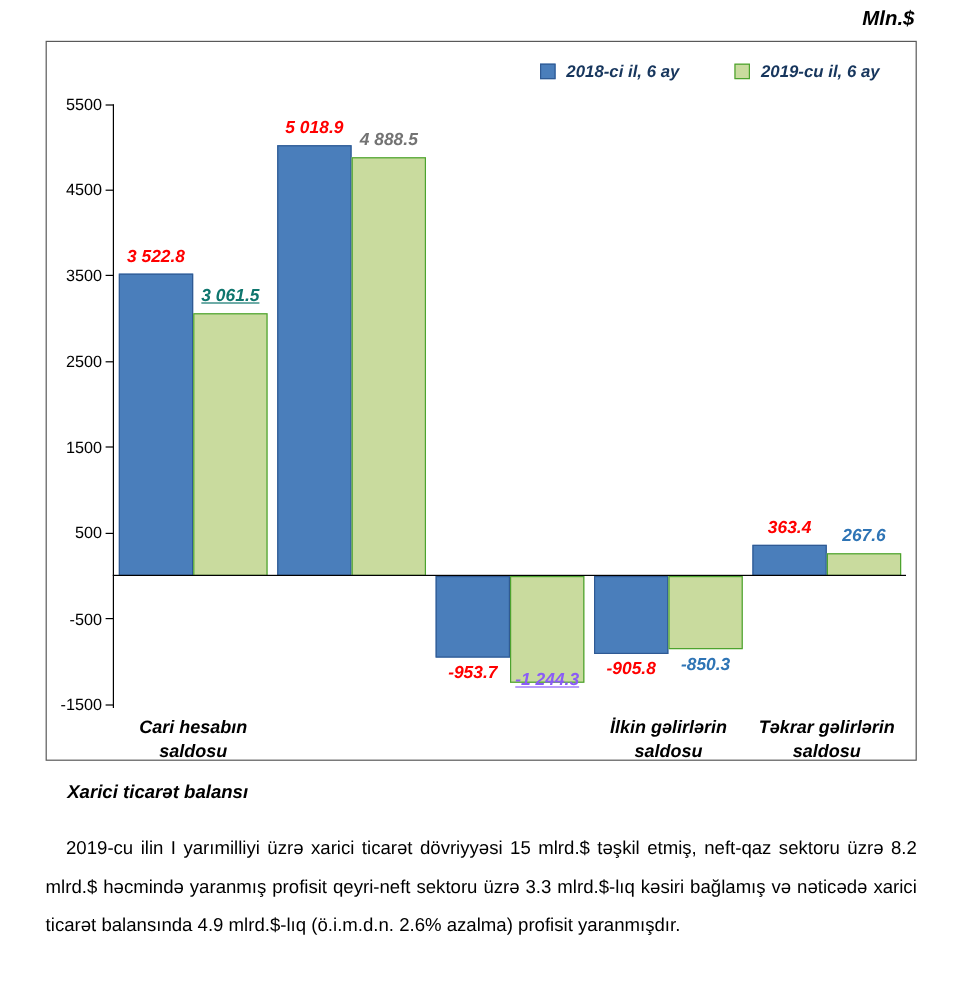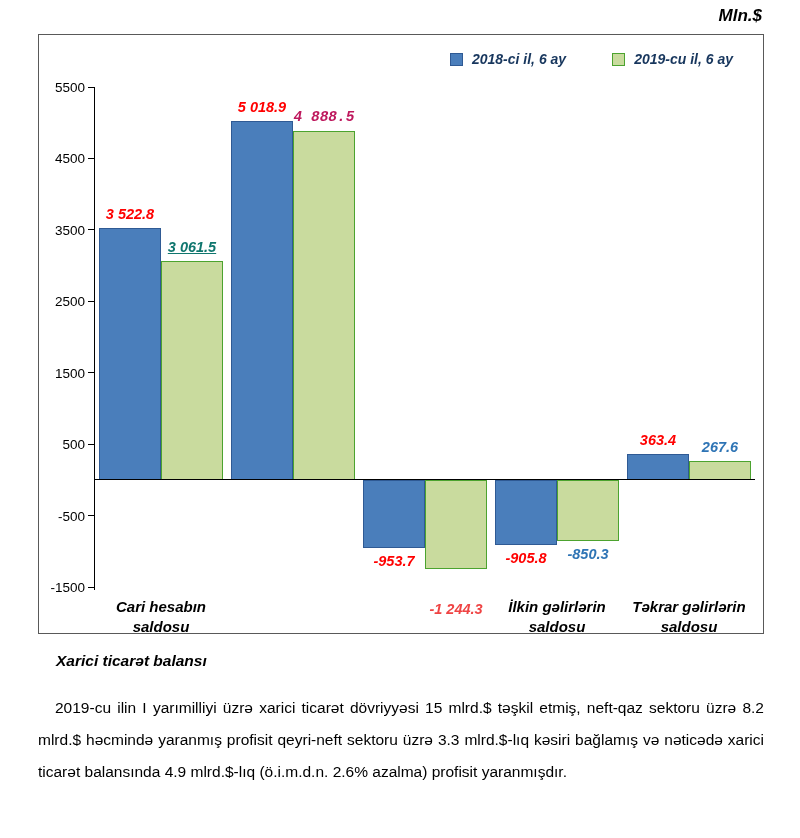--- a/index.html
+++ b/index.html
@@ -99,23 +99,23 @@
       <div class="bar-label" style="color: rgb(255, 0, 0); left: 112px; top: 12.3643px;">5 018.9</div>
       <div class="bar" style="left: 268px; width: 62px; top: 392.857px; height: 68.1214px; background: rgb(74, 126, 187); border: 1px solid rgb(47, 90, 148);"></div>
       <div class="bar-label" style="color: rgb(255, 0, 0); left: 244px; top: 465.979px; font-style: italic;">-953.7</div>
       <div class="bar" style="left: 400px; width: 62px; top: 392.857px; height: 64.7px; background: rgb(74, 126, 187); border: 1px solid rgb(47, 90, 148);"></div>
       <div class="bar-label" style="color: rgb(255, 0, 0); left: 376px; top: 462.557px;">-905.8</div>
       <div class="bar" style="left: 532px; width: 62px; top: 366.9px; height: 25.9571px; background: rgb(74, 126, 187); border: 1px solid rgb(47, 90, 148);"></div>
       <div class="bar-label" style="color: rgb(255, 0, 0); left: 508px; top: 344.9px;">363.4</div>
       <div class="bar" style="left: 66px; width: 62px; top: 174.179px; height: 218.679px; background: rgb(201, 219, 158); border: 1.5px solid rgb(76, 163, 47);"></div>
       <div class="bar-label" style="color: #0f766e; left: 42px; top: 152.179px; text-decoration: underline;">3 061.5</div>
       <div class="bar" style="left: 198px; width: 62px; top: 43.6786px; height: 349.179px; background: rgb(201, 219, 158); border: 1.5px solid rgb(76, 163, 47);"></div>
-      <div class="bar-label" style="color: #be185d; left: 174px; top: 21.6786px; font-family: Liberation Mono, monospace;">4 888.5</div>
+      <div class="bar-label" style="color: #737373; left: 174px; top: 21.6786px;">4 888.5</div>
       <div class="bar" style="left: 330px; width: 62px; top: 392.857px; height: 88.8786px; background: rgb(201, 219, 158); border: 1.5px solid rgb(76, 163, 47);"></div>
-      <div class="bar-label" style="color: #ef4444; left: 306px; top: 514px;">-1 244.3</div>
+      <div class="bar-label" style="color: #8b5cf6; left: 306px; top: 472px; text-decoration: underline;">-1 244.3</div>
       <div class="bar" style="left: 462px; width: 62px; top: 392.857px; height: 60.7357px; background: rgb(201, 219, 158); border: 1.5px solid rgb(76, 163, 47);"></div>
       <div class="bar-label" style="color: rgb(46, 116, 181); left: 438px; top: 458.593px;">-850.3</div>
       <div class="bar" style="left: 594px; width: 62px; top: 373.743px; height: 19.1143px; background: rgb(201, 219, 158); border: 1.5px solid rgb(76, 163, 47);"></div>
       <div class="bar-label" style="color: rgb(46, 116, 181); left: 570px; top: 351.743px;">267.6</div>
       <div class="zero-line" style="top: 392.357px;"></div>
       <div class="cat-label" style="left: -4px; width: 140px; top: 510px;">Cari hesabın saldosu</div>
       <div class="cat-label" style="left: 392px; width: 140px; top: 510px;">İlkin gəlirlərin saldosu</div>
       <div class="cat-label" style="left: 524px; width: 140px; top: 510px;">Təkrar gəlirlərin saldosu</div>
     </div>
 </div>

